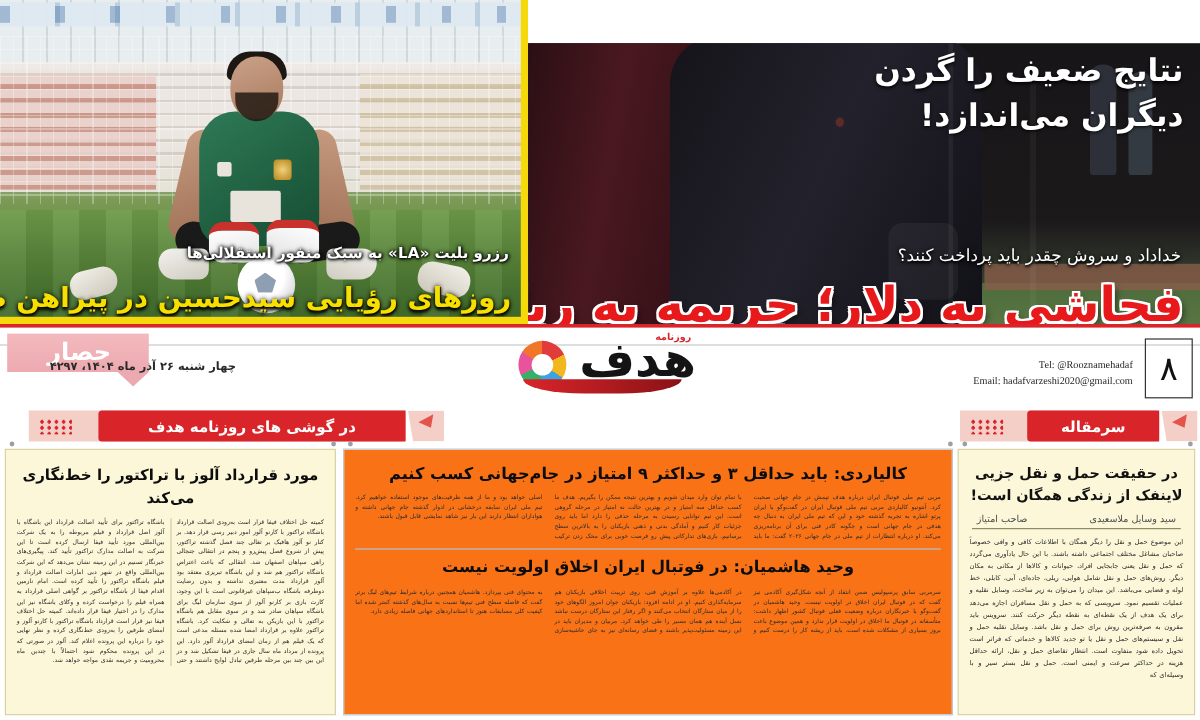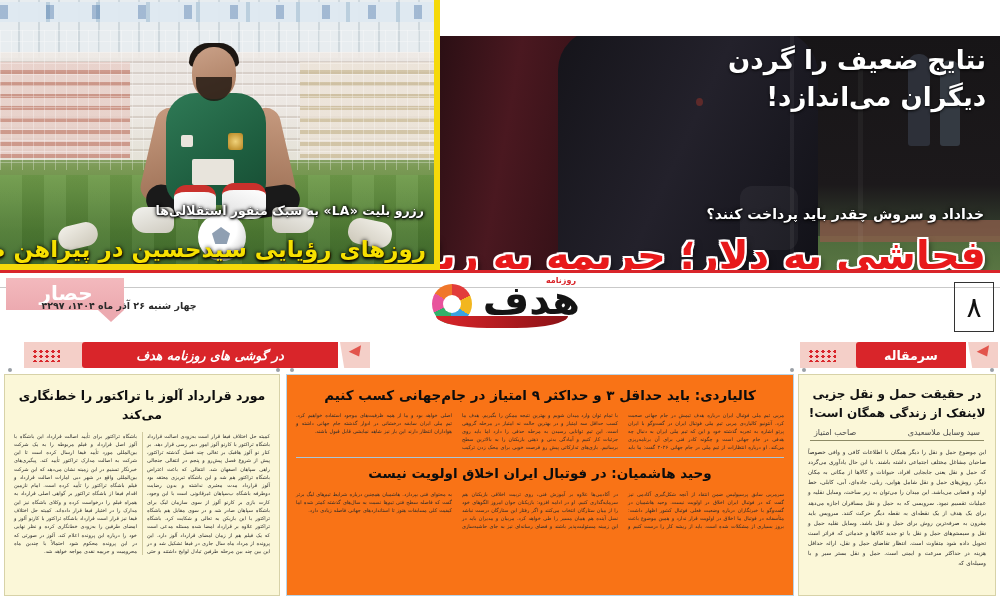--- a/index.html
+++ b/index.html
@@ -121,21 +121,21 @@
   .far-person2 { position:absolute; left:500px; top:24px; width:20px; height:86px; border-radius:10px 10px 3px 3px;
     background:#343a42; }
 
   .hl-white {
     position:absolute; right:14px; top:6px; width:320px; text-align:right; direction:rtl;
     color:#ffffff; font-size:26px; font-weight:bold; line-height:1.42;
     text-shadow:0 1px 3px rgba(0,0,0,.9);
   }
   .hl-sub {
     position:absolute; right:16px; top:170px; direction:rtl; text-align:right;
-    color:#ffffff; font-size:14px; font-weight:bold; white-space:nowrap;
+    color:#ffffff; font-size:14px; font-weight:normal; white-space:nowrap;
     text-shadow:0 0 4px #000,0 1px 2px #000;
   }
   .hl-red {
     position:absolute; right:14px; top:196px; direction:rtl; text-align:right;
     color:#e8191b; font-size:40px; font-weight:bold; white-space:nowrap; letter-spacing:-.5px;
     text-shadow:
       2px 0 0 #fff, -2px 0 0 #fff, 0 2px 0 #fff, 0 -2px 0 #fff,
       2px 2px 0 #fff, -2px 2px 0 #fff, 2px -2px 0 #fff, -2px -2px 0 #fff,
       3px 3px 6px rgba(0,0,0,.55);
   }
@@ -182,21 +182,21 @@
   .ribbon .rb-arrow { position:absolute; right:4px; top:6px; width:0; height:0;
     border-left:7px solid transparent; border-right:7px solid transparent; border-top:9px solid #e2544c; transform:rotate(-28deg); }
   .ribbon .rb-main { position:absolute; top:0; height:26px; background:#d9252a; border-radius:3px 0 0 3px;
     color:#fff; direction:rtl; display:flex; align-items:center; justify-content:center;
     font-size:12.5px; font-weight:bold; padding:0 10px; }
   .ribbon .rb-fade { position:absolute; top:0; height:26px; background:#f4cfc8; border-radius:0 3px 3px 0; }
   .rb-dots { position:absolute; top:7px; width:28px; height:13px;
     background-image: radial-gradient(#d9252a 40%, transparent 42%);
     background-size:6px 5px; }
 
-  .rbn-left  { right:632px; left:20px;font-style:italic; }
+  .rbn-left  { right:632px; left:20px; }
   .rbn-left .rb-main { right:30px; left:62px; }
   .rbn-left .rb-fade { right:30px; left:4px; }
   .rbn-left .rb-dots { left:12px; }
 
   .rbn-right { right:4px; width:200px; }
   .rbn-right .rb-main { right:30px; width:110px; }
   .rbn-right .rb-fade { right:30px; left:4px; }
   .rbn-right .rb-dots { left:12px; }
 
   
@@ -305,20 +305,24 @@
   </div>
   <div class="date-line">چهار شنبه ۲۶ آذر ماه ۱۴۰۴، ۴۲۹۷</div>
 
   <div class="logo-wrap">
     <div class="logo-ball"></div>
     <div class="logo-word">هدف</div>
     <div class="logo-small">روزنامه</div>
     <div class="logo-swoosh"></div>
   </div>
 
+  <div class="contact">
+    <div>Tel: @Rooznamehadaf</div>
+    <div>Email: hadafvarzeshi2020@gmail.com</div>
+  </div>
 
   <div class="pagebox">
     <span class="pagenum">۸</span>
   </div>
 
   <div class="content">
 
     <div class="ribbon rbn-left">
       <div class="rb-fade"></div>
       <div class="rb-tail"></div>

